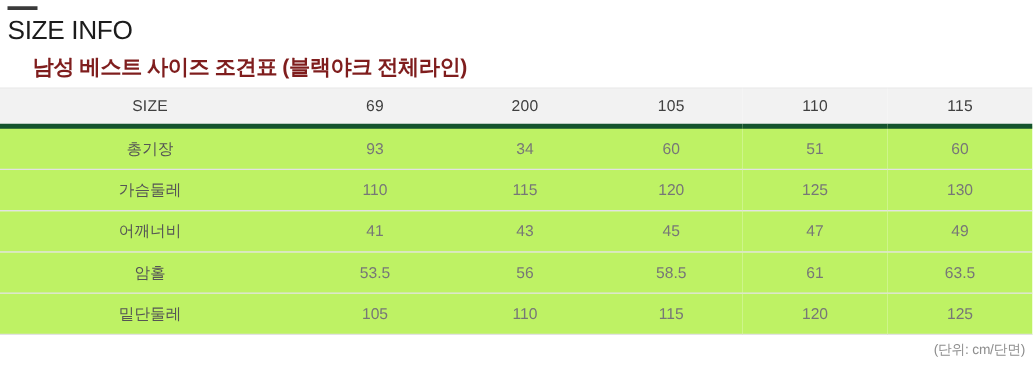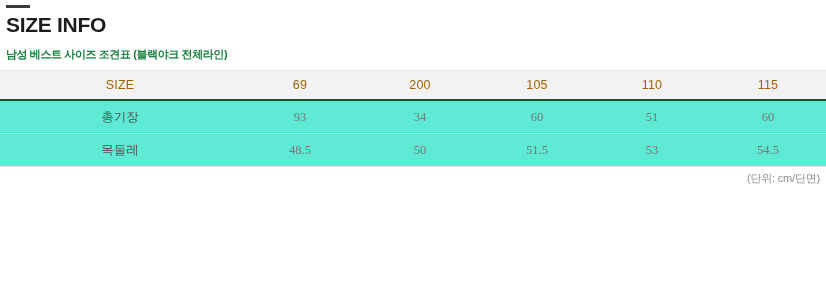--- a/index.html
+++ b/index.html
@@ -27,65 +27,65 @@
   }
   .accent-bar {
     width: 24px;
     height: 3px;
     background: #3a3a3a;
     margin-top: 5px;
     margin-bottom: 5px;
   }
   .page-title {
     font-size: 21px;
-    font-weight: 700;
+    font-weight: 400;
     letter-spacing: -0.3px;
     color: #1c1c1c;
     line-height: 24px;
     margin: 0;
     padding: 0;
   }
   .subtitle {
-    font-size: 11px;
+    font-size: 17px;
     font-weight: bold;
-    color: #15803d;
+    color: #7f1d1d;
     line-height: 16px;
     margin-top: 9px;
     letter-spacing: -0.4px;
+    margin-left: 20px;
   }
 
   
   .size-table {
     width: 826px;
     border-collapse: collapse;
     margin-top: 8px;
     table-layout: fixed;
   }
   .size-table th,
   .size-table td {
     text-align: center;
     font-weight: normal;
     padding: 0;
     border-bottom: 1px solid #e2e2e2;
   }
   .size-table thead th {
     background: #f2f2f2;
     height: 28px;
     font-size: 12.5px;
-    color: #a16207;
-    border-bottom: 2px solid #14532d;
+    color: #404040;
+    border-bottom: 4px solid #14532d;
     border-top: 1px solid #e8e8e8;
     letter-spacing: 0.2px;
   }
   .size-table tbody td {
     height: 32px;
     font-size: 12.5px;
     color: #777777;
-    background: #5eead4;
-    font-family: Liberation Serif, serif;
+    background: #bef264;
   }
   .size-table tbody td.row-label {
     color: #555555;
   }
   .col-label { width: 240px; }
   .col-v0 { width: 120px; }
   .col-v1 { width: 120px; }
   .col-v2 { width: 114px; }
   .col-v3 { width: 116px; }
   .col-v4 { width: 116px; }
@@ -133,25 +133,49 @@
     <tbody>
       <tr>
         <td class="row-label">총기장</td>
         <td>93</td>
         <td>34</td>
         <td>60</td>
         <td>51</td>
         <td>60</td>
       </tr>
       <tr>
-        <td class="row-label">목둘레</td>
-        <td>48.5</td>
-        <td>50</td>
-        <td>51.5</td>
-        <td>53</td>
-        <td>54.5</td>
+        <td class="row-label">가슴둘레</td>
+        <td>110</td>
+        <td>115</td>
+        <td>120</td>
+        <td>125</td>
+        <td>130</td>
+      </tr>
+      <tr>
+        <td class="row-label">어깨너비</td>
+        <td>41</td>
+        <td>43</td>
+        <td>45</td>
+        <td>47</td>
+        <td>49</td>
+      </tr>
+      <tr>
+        <td class="row-label">암홀</td>
+        <td>53.5</td>
+        <td>56</td>
+        <td>58.5</td>
+        <td>61</td>
+        <td>63.5</td>
+      </tr>
+      <tr>
+        <td class="row-label">밑단둘레</td>
+        <td>105</td>
+        <td>110</td>
+        <td>115</td>
+        <td>120</td>
+        <td>125</td>
       </tr>
     </tbody>
   </table>
 
   <div class="unit-note">(단위: cm/단면)</div>
 
 </div>
 
 </body></html>

